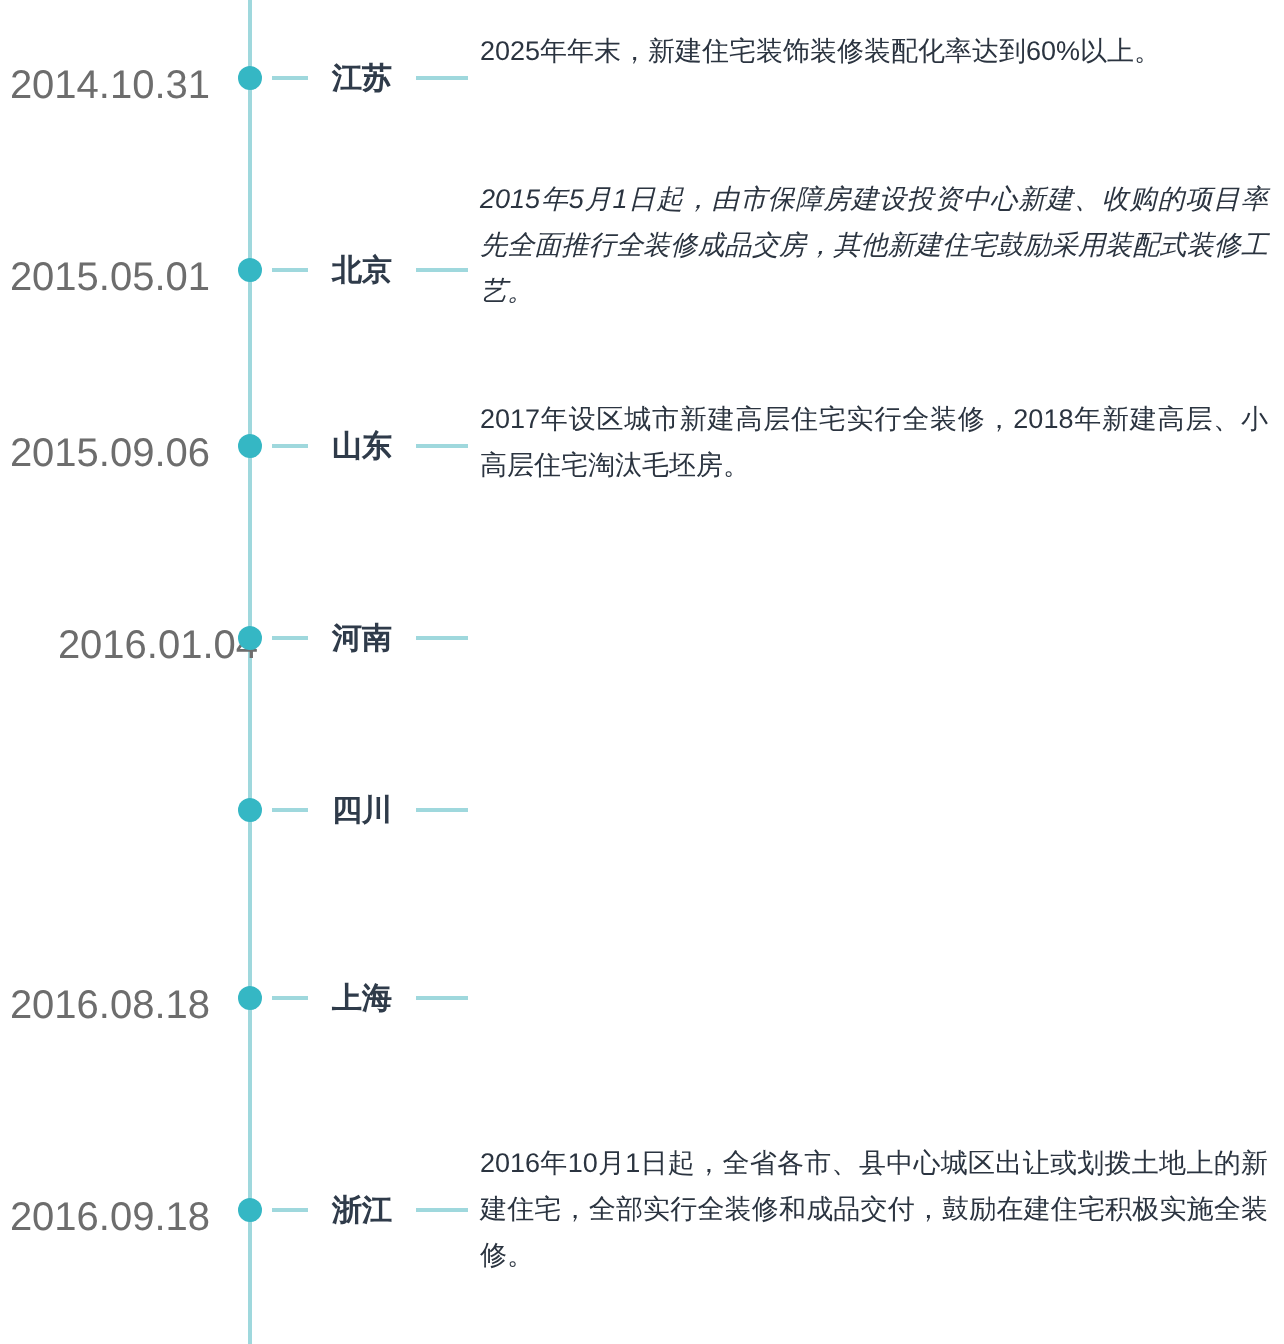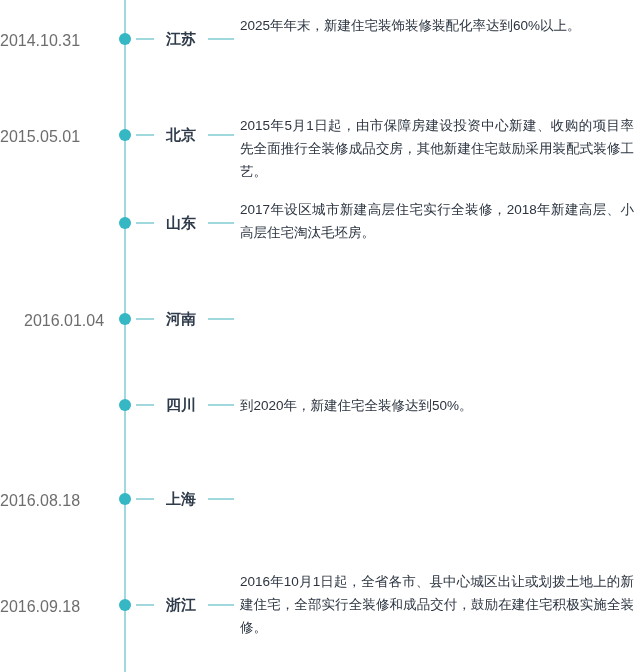--- a/index.html
+++ b/index.html
@@ -35,22 +35,22 @@
   .row {
     position: relative;
     display: flex;
     align-items: center;
     box-sizing: border-box;
   }
   .date {
     position: absolute;
     left: 0;
     width: 110px;
-    text-align: left;
-    font-size: 16px;
+    text-align: center;
+    font-size: 20px;
     color: #6d6d6d;
     letter-spacing: 0px;
     white-space: nowrap;
   }
   .dot {
     position: absolute;
     left: 119px;
     width: 12px;
     height: 12px;
     border-radius: 50%;
@@ -105,45 +105,45 @@
       <div class="connector2" style="top:38px;"></div>
       <div class="desc" style="top:14px;">2025年年末，新建住宅装饰装修装配化率达到60%以上。</div>
     </div>
 
     <div class="row" style="height:100px;">
       <div class="date" style="top:40px;">2015.05.01</div>
       <div class="dot" style="top:41px;"></div>
       <div class="connector" style="top:46px;"></div>
       <div class="region" style="top:38px;">北京</div>
       <div class="connector2" style="top:46px;"></div>
-      <div class="desc" style="top:26px;">2015年5月1日起，由市保障房建设投资中心新建、收购的项目率先全面推行全装修成品交房，其他新建住宅鼓励采用装配式装修工艺。</div>
+      <div class="desc" style="top:0;font-style:italic;">2015年5月1日起，由市保障房建设投资中心新建、收购的项目率先全面推行全装修成品交房，其他新建住宅鼓励采用装配式装修工艺。</div>
     </div>
 
     <div class="row" style="height:86px;">
+      <div class="date" style="top:28px;">2015.09.06</div>
       <div class="dot" style="top:29px;"></div>
       <div class="connector" style="top:34px;"></div>
       <div class="region" style="top:26px;">山东</div>
       <div class="connector2" style="top:34px;"></div>
       <div class="desc" style="top:10px;">2017年设区城市新建高层住宅实行全装修，2018年新建高层、小高层住宅淘汰毛坯房。</div>
     </div>
 
     <div class="row" style="height:96px;">
       <div class="date" style="top:38px;padding-left:24px;">2016.01.04</div>
       <div class="dot" style="top:39px;"></div>
       <div class="connector" style="top:44px;"></div>
       <div class="region" style="top:36px;">河南</div>
       <div class="connector2" style="top:44px;"></div>
     </div>
 
     <div class="row" style="height:72px;">
       <div class="dot" style="top:29px;"></div>
       <div class="connector" style="top:34px;"></div>
       <div class="region" style="top:26px;">四川</div>
       <div class="connector2" style="top:34px;"></div>
-      <div class="desc" style="top:24px;">到2020年，新建住宅全装修达到50%。</div>
     </div>
 
     <div class="row" style="height:120px;">
       <div class="date" style="top:50px;">2016.08.18</div>
       <div class="dot" style="top:51px;"></div>
       <div class="connector" style="top:56px;"></div>
       <div class="region" style="top:48px;">上海</div>
       <div class="connector2" style="top:56px;"></div>
     </div>
 

